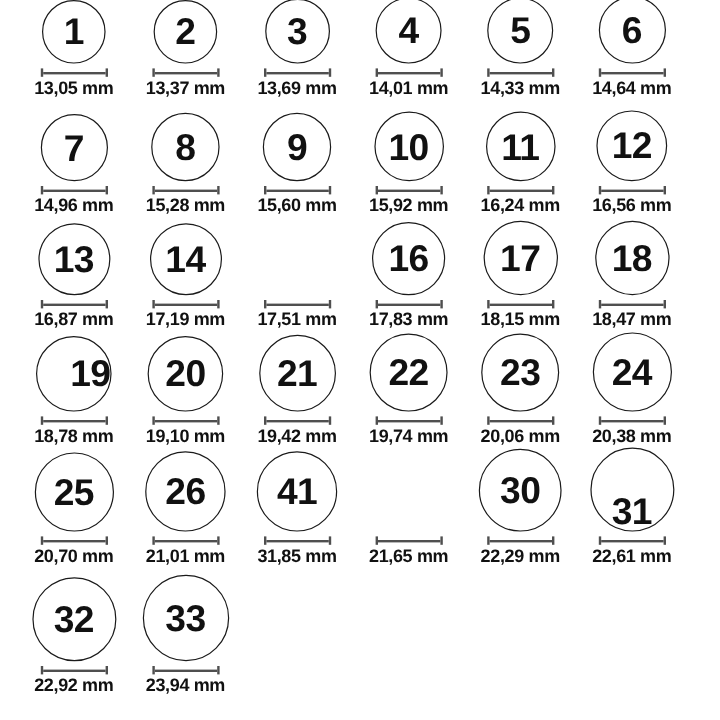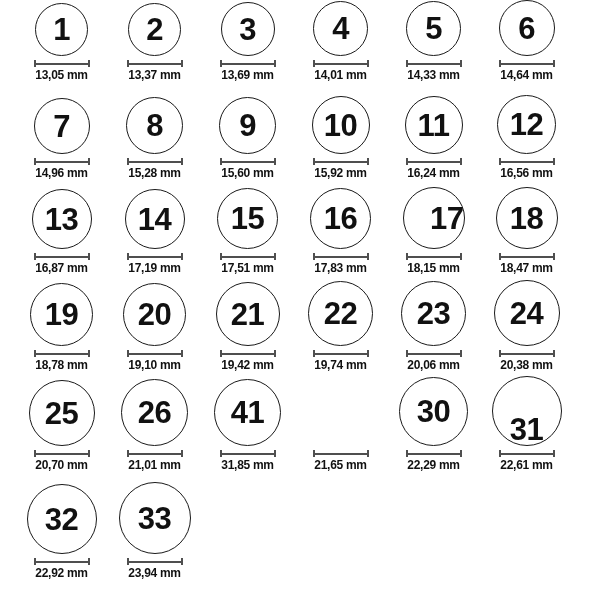--- a/index.html
+++ b/index.html
@@ -56,21 +56,21 @@
     align-items: center;
     box-sizing: border-box;
     margin-bottom: 2px;
   }
   .bar .line {
     flex: 1;
     height: 2px;
     background: var(--bar);
   }
   .label {
-    font-size: 12px;
+    font-size: 15px;
     font-weight: bold;
     color: var(--text);
     letter-spacing: -0.3px;
     line-height: 1;
     white-space: nowrap;
     padding-bottom: 1px;
   }
 </style>
 </head>
 <body>
@@ -197,57 +197,54 @@
       <div class="cell">
         <div class="circle" style="width: 60px; height: 60px;">
           <span>14</span>
         </div>
         <div class="bar">
           <i class="line"></i>
         </div>
         <div class="label">17,19 mm</div>
       </div>
       <div class="cell">
-        <div class="circle" style="width: 61px; height: 61px;">
-          <span>15</span>
-        </div>
         <div class="bar">
           <i class="line"></i>
         </div>
         <div class="label">17,51 mm</div>
       </div>
       <div class="cell">
         <div class="circle" style="width: 61px; height: 61px;">
           <span>16</span>
         </div>
         <div class="bar">
           <i class="line"></i>
         </div>
         <div class="label">17,83 mm</div>
       </div>
       <div class="cell">
-        <div class="circle" style="width: 62px; height: 62px; justify-content: flex-end;">
+        <div class="circle" style="width: 62px; height: 62px;">
           <span>17</span>
         </div>
         <div class="bar">
           <i class="line"></i>
         </div>
         <div class="label">18,15 mm</div>
       </div>
       <div class="cell">
         <div class="circle" style="width: 62px; height: 62px; align-items: center;">
           <span>18</span>
         </div>
         <div class="bar">
           <i class="line"></i>
         </div>
         <div class="label">18,47 mm</div>
       </div>
       <div class="cell">
-        <div class="circle" style="width: 63px; height: 63px;">
+        <div class="circle" style="width: 63px; height: 63px; justify-content: flex-end;">
           <span>19</span>
         </div>
         <div class="bar">
           <i class="line"></i>
         </div>
         <div class="label">18,78 mm</div>
       </div>
       <div class="cell">
         <div class="circle" style="width: 63px; height: 63px;">
           <span>20</span>

